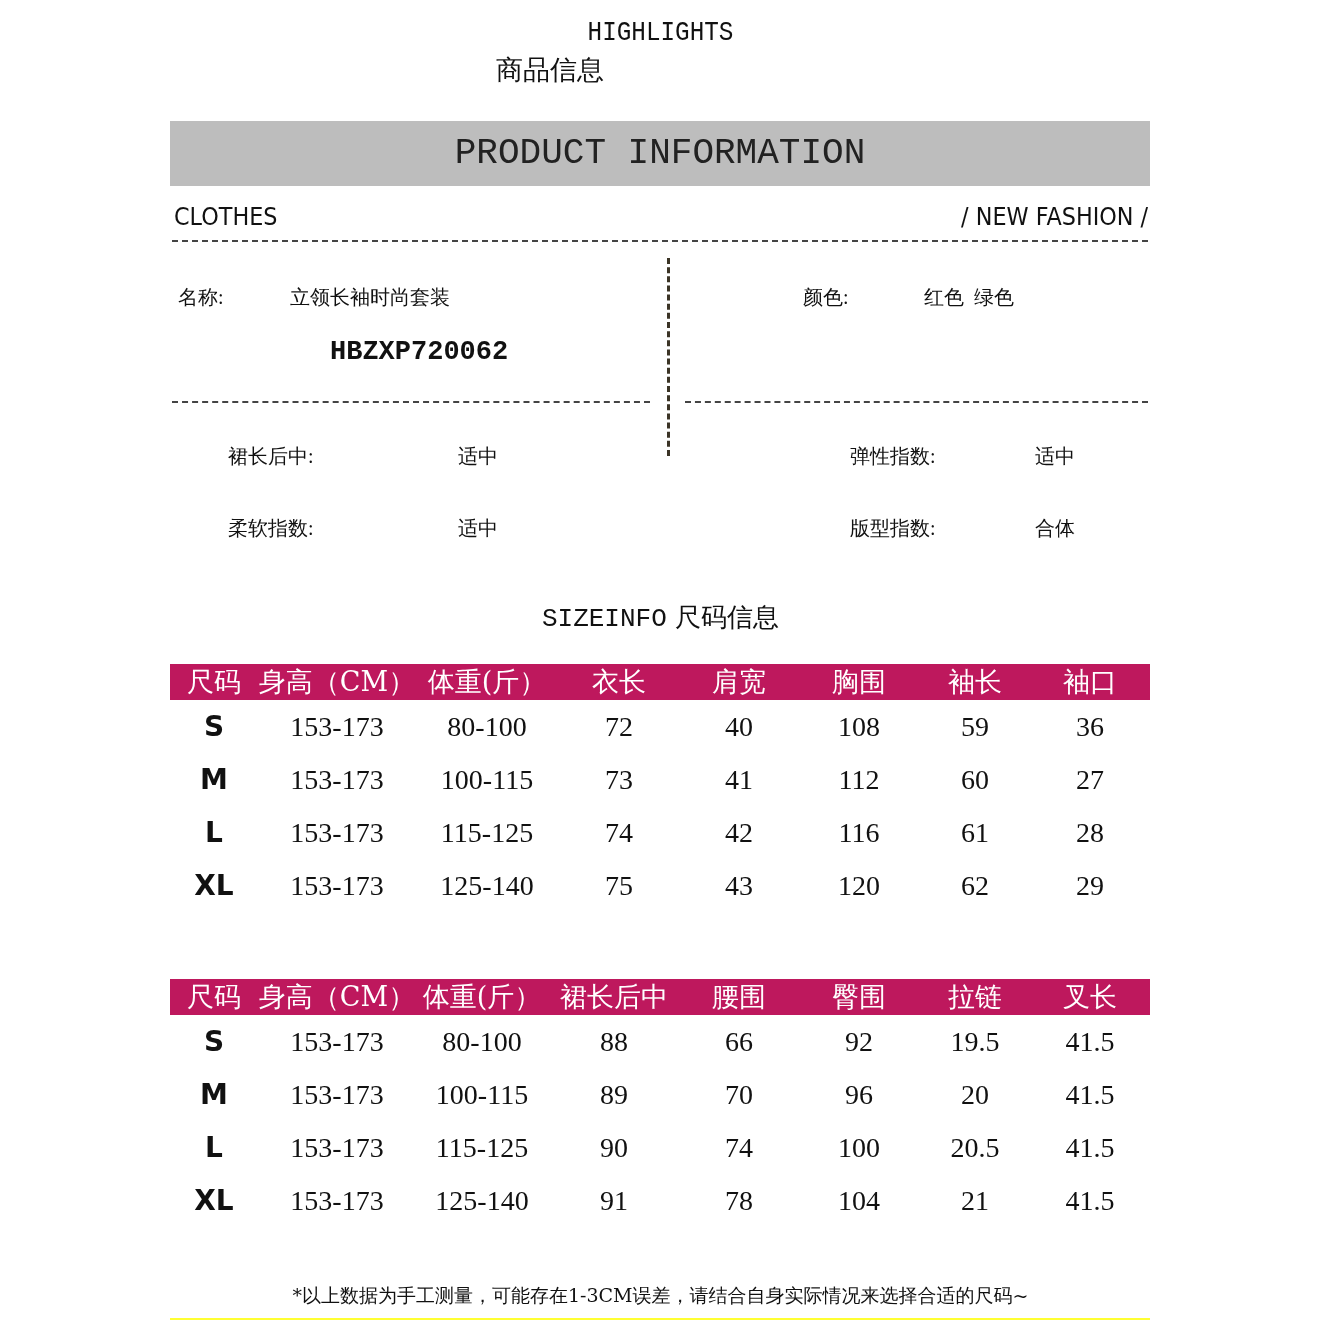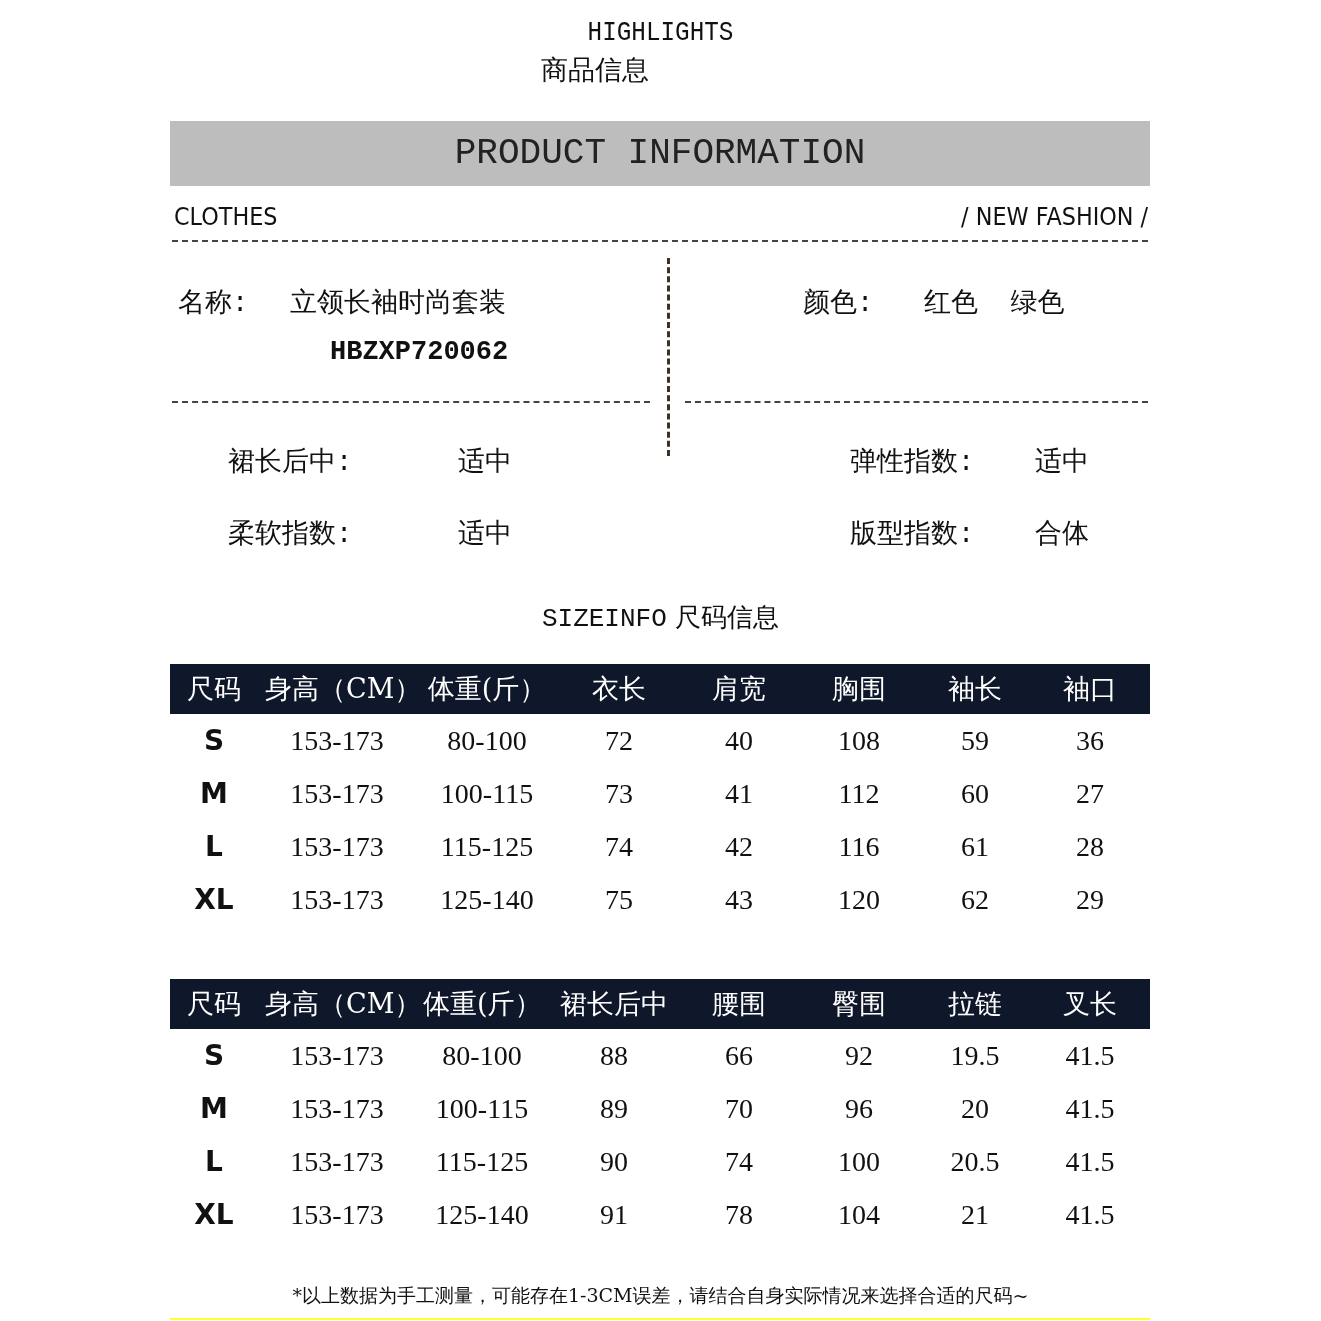--- a/index.html
+++ b/index.html
@@ -1,32 +1,32 @@
 <!DOCTYPE html>
 <html><head>
 <meta charset="utf-8">
 <style>
   html, body { margin:0; padding:0; background:#ffffff; }
   body { width:1321px; height:1321px; position:relative; overflow:hidden; color:#111; font-family:"DejaVu Serif", serif; }
   .abs { position:absolute; }
   .center { text-align:center; }
   .title-en { left:0; width:1321px; top:18px; font-family:"Liberation Mono", monospace; font-size:27px; letter-spacing:0px; transform:scaleX(0.9); }
-  .title-zh { left:0; width:1100px; top:52px; font-size:27px; font-family:"DejaVu Serif", serif;margin-left:45px; }
+  .title-zh { left:0; width:1100px; top:52px; font-size:27px; font-family:"DejaVu Serif", serif; }
   .banner { left:170px; top:121px; width:980px; height:65px; background:#bdbdbd; display:flex; align-items:center; justify-content:center; }
   .banner span { font-family:"Liberation Mono", monospace; font-size:36px; letter-spacing:0px; color:#222; }
   .clothes { left:174px; top:203px; font-family:"DejaVu Sans", sans-serif; font-size:24px; transform:scaleX(0.93); transform-origin:left; }
   .newfashion { right:173px; top:203px; font-family:"DejaVu Sans", sans-serif; font-size:24px; transform:scaleX(0.93); transform-origin:right; }
   .dash-h { height:0; border-top:2px dashed #444; }
   .dash-v { width:0; border-left:3px dashed #3b3426; }
-  .lbl { font-size:27px; font-family:Liberation Mono, monospace; }
+  .lbl { font-size:20px; font-family:Liberation Serif, serif; }
   .code { font-family:"Liberation Mono", monospace; font-weight:bold; font-size:27px; }
   .sizeinfo { left:0; width:1321px; top:600px; font-size:26px; }
   .sizeinfo .en { font-family:"Liberation Mono", monospace; }
   table.sz { position:absolute; left:170px; width:980px; border-collapse:collapse; table-layout:fixed; }
-  table.sz th { background:#0f172a; color:#fff; font-weight:normal; font-size:27px; height:36px; padding:7px; text-align:center; white-space:nowrap; font-family:"DejaVu Serif", serif; }
+  table.sz th { background:#be185d; color:#fff; font-weight:normal; font-size:27px; height:36px; padding:0; text-align:center; white-space:nowrap; font-family:"DejaVu Serif", serif; }
   table.sz td { height:53px; padding:0; text-align:center; font-size:28px; font-family:"Liberation Serif", serif; }
   table.sz td.size { font-family:"DejaVu Sans", sans-serif; font-weight:bold; font-size:28px; }
   .note { left:0; width:1321px; top:1283px; font-size:19px; font-family:"DejaVu Serif", serif; }
   .yellow { left:170px; top:1318px; width:980px; height:2px; background:#ffff33; }
 </style>
 </head>
 <body>
 
 <div class="abs center title-en">HIGHLIGHTS</div>
 <div class="abs center title-zh">商品信息</div>

